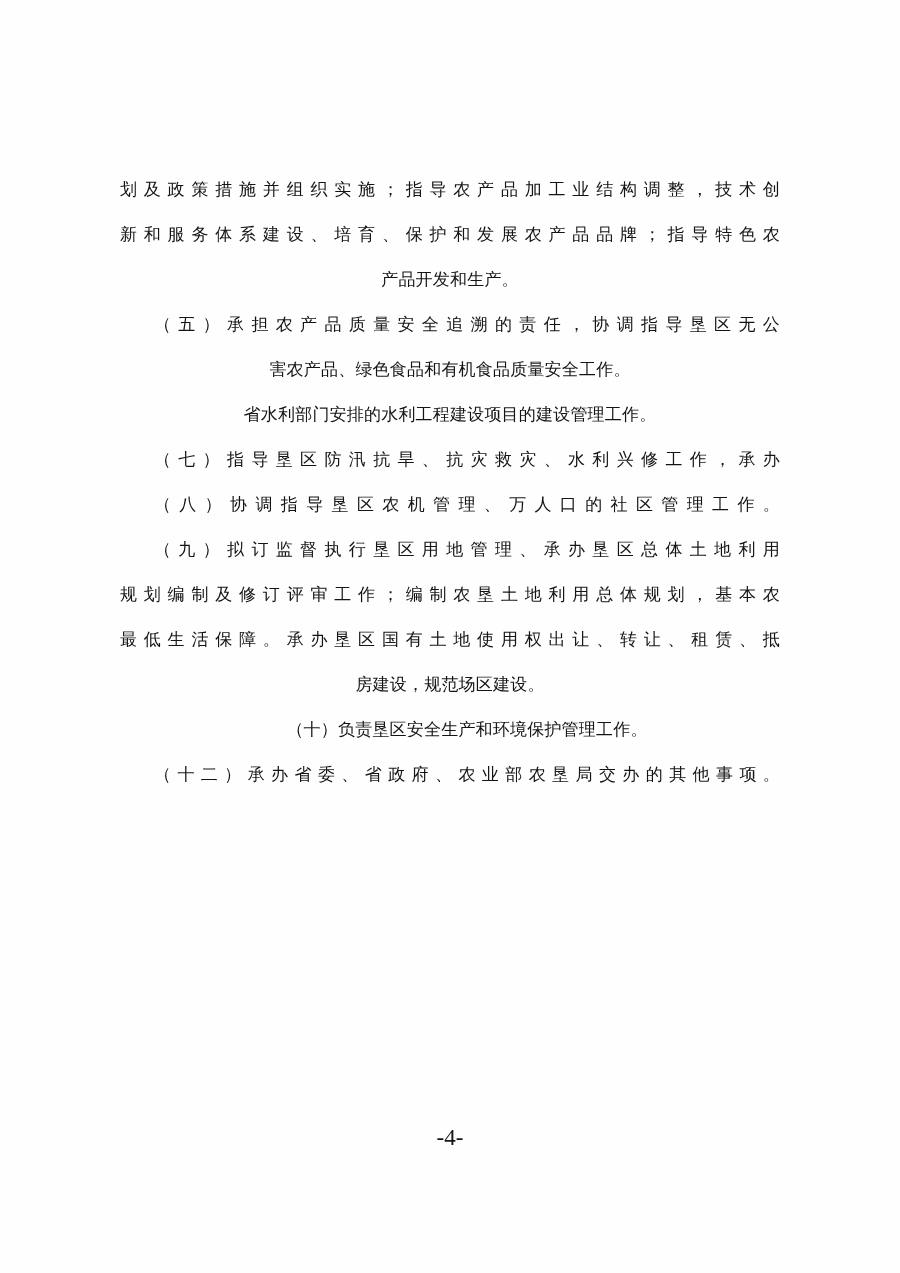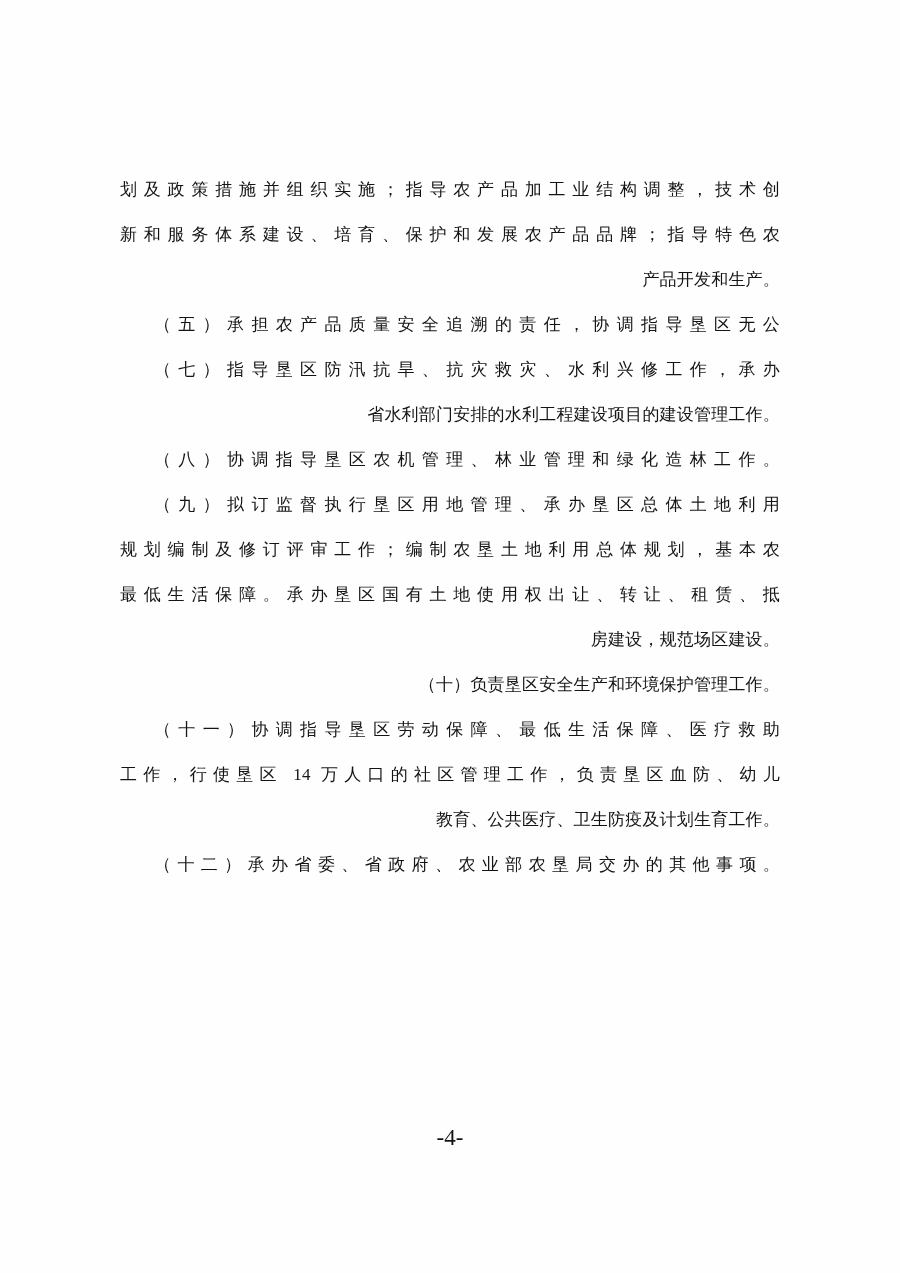--- a/index.html
+++ b/index.html
@@ -20,21 +20,21 @@
     position: absolute;
     left: 120px;
     top: 167px;
     width: 660px;
     font-size: 17px;
     line-height: 45px;
     letter-spacing: 0.2px;
   }
   .paragraph { margin: 0; padding: 0; }
   .ln {
-    text-align: right;
+    text-align: center;
     white-space: normal;
     overflow: hidden;
   }
   
   .j {
     text-align: justify;
     text-align-last: justify;
   }
   
   .ind { text-indent: 2em; }
@@ -57,48 +57,44 @@
   <div class="textblock">
 
     <div class="paragraph">
       <div class="ln j">划及政策措施并组织实施；指导农产品加工业结构调整，技术创</div>
       <div class="ln j">新和服务体系建设、培育、保护和发展农产品品牌；指导特色农</div>
       <div class="ln">产品开发和生产。</div>
     </div>
 
     <div class="paragraph">
       <div class="ln j ind">（五）承担农产品质量安全追溯的责任，协调指导垦区无公</div>
+      <div class="ln">害农产品、绿色食品和有机食品质量安全工作。</div>
     </div>
 
 
     <div class="paragraph">
+      <div class="ln">省水利部门安排的水利工程建设项目的建设管理工作。</div>
       <div class="ln j ind">（七）指导垦区防汛抗旱、抗灾救灾、水利兴修工作，承办</div>
-      <div class="ln">省水利部门安排的水利工程建设项目的建设管理工作。</div>
     </div>
 
     <div class="paragraph">
-      <div class="ln j ind">（八）协调指导垦区农机管理、林业管理和绿化造林工作。</div>
+      <div class="ln j ind">（八）协调指导垦区农机管理、万人口的社区管理工作。</div>
     </div>
 
     <div class="paragraph">
       <div class="ln j ind">（九）拟订监督执行垦区用地管理、承办垦区总体土地利用</div>
       <div class="ln j">规划编制及修订评审工作；编制农垦土地利用总体规划，基本农</div>
       <div class="ln j">最低生活保障。承办垦区国有土地使用权出让、转让、租赁、抵</div>
       <div class="ln">房建设，规范场区建设。</div>
     </div>
 
     <div class="paragraph">
       <div class="ln ind">（十）负责垦区安全生产和环境保护管理工作。</div>
     </div>
 
-    <div class="paragraph">
-      <div class="ln j ind">（十一）协调指导垦区劳动保障、最低生活保障、医疗救助</div>
-      <div class="ln j">工作，行使垦区 14 万人口的社区管理工作，负责垦区血防、幼儿</div>
-      <div class="ln">教育、公共医疗、卫生防疫及计划生育工作。</div>
-    </div>
 
     <div class="paragraph">
       <div class="ln j ind">（十二）承办省委、省政府、农业部农垦局交办的其他事项。</div>
     </div>
 
   </div>
 
   <div class="footer">-4-</div>
 
 </div>

